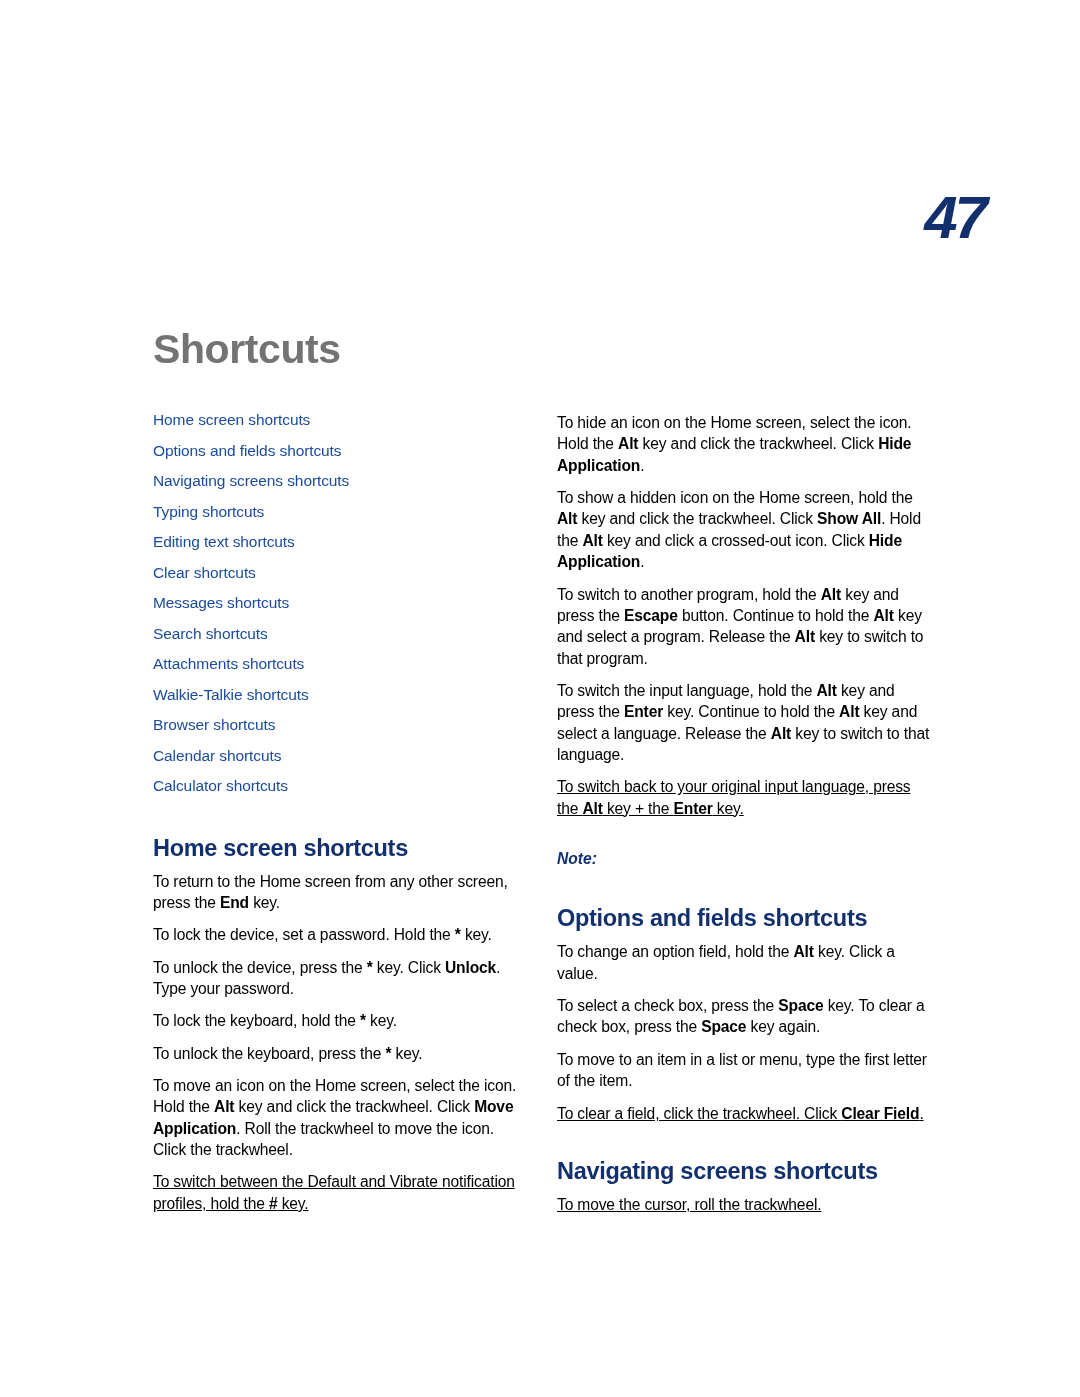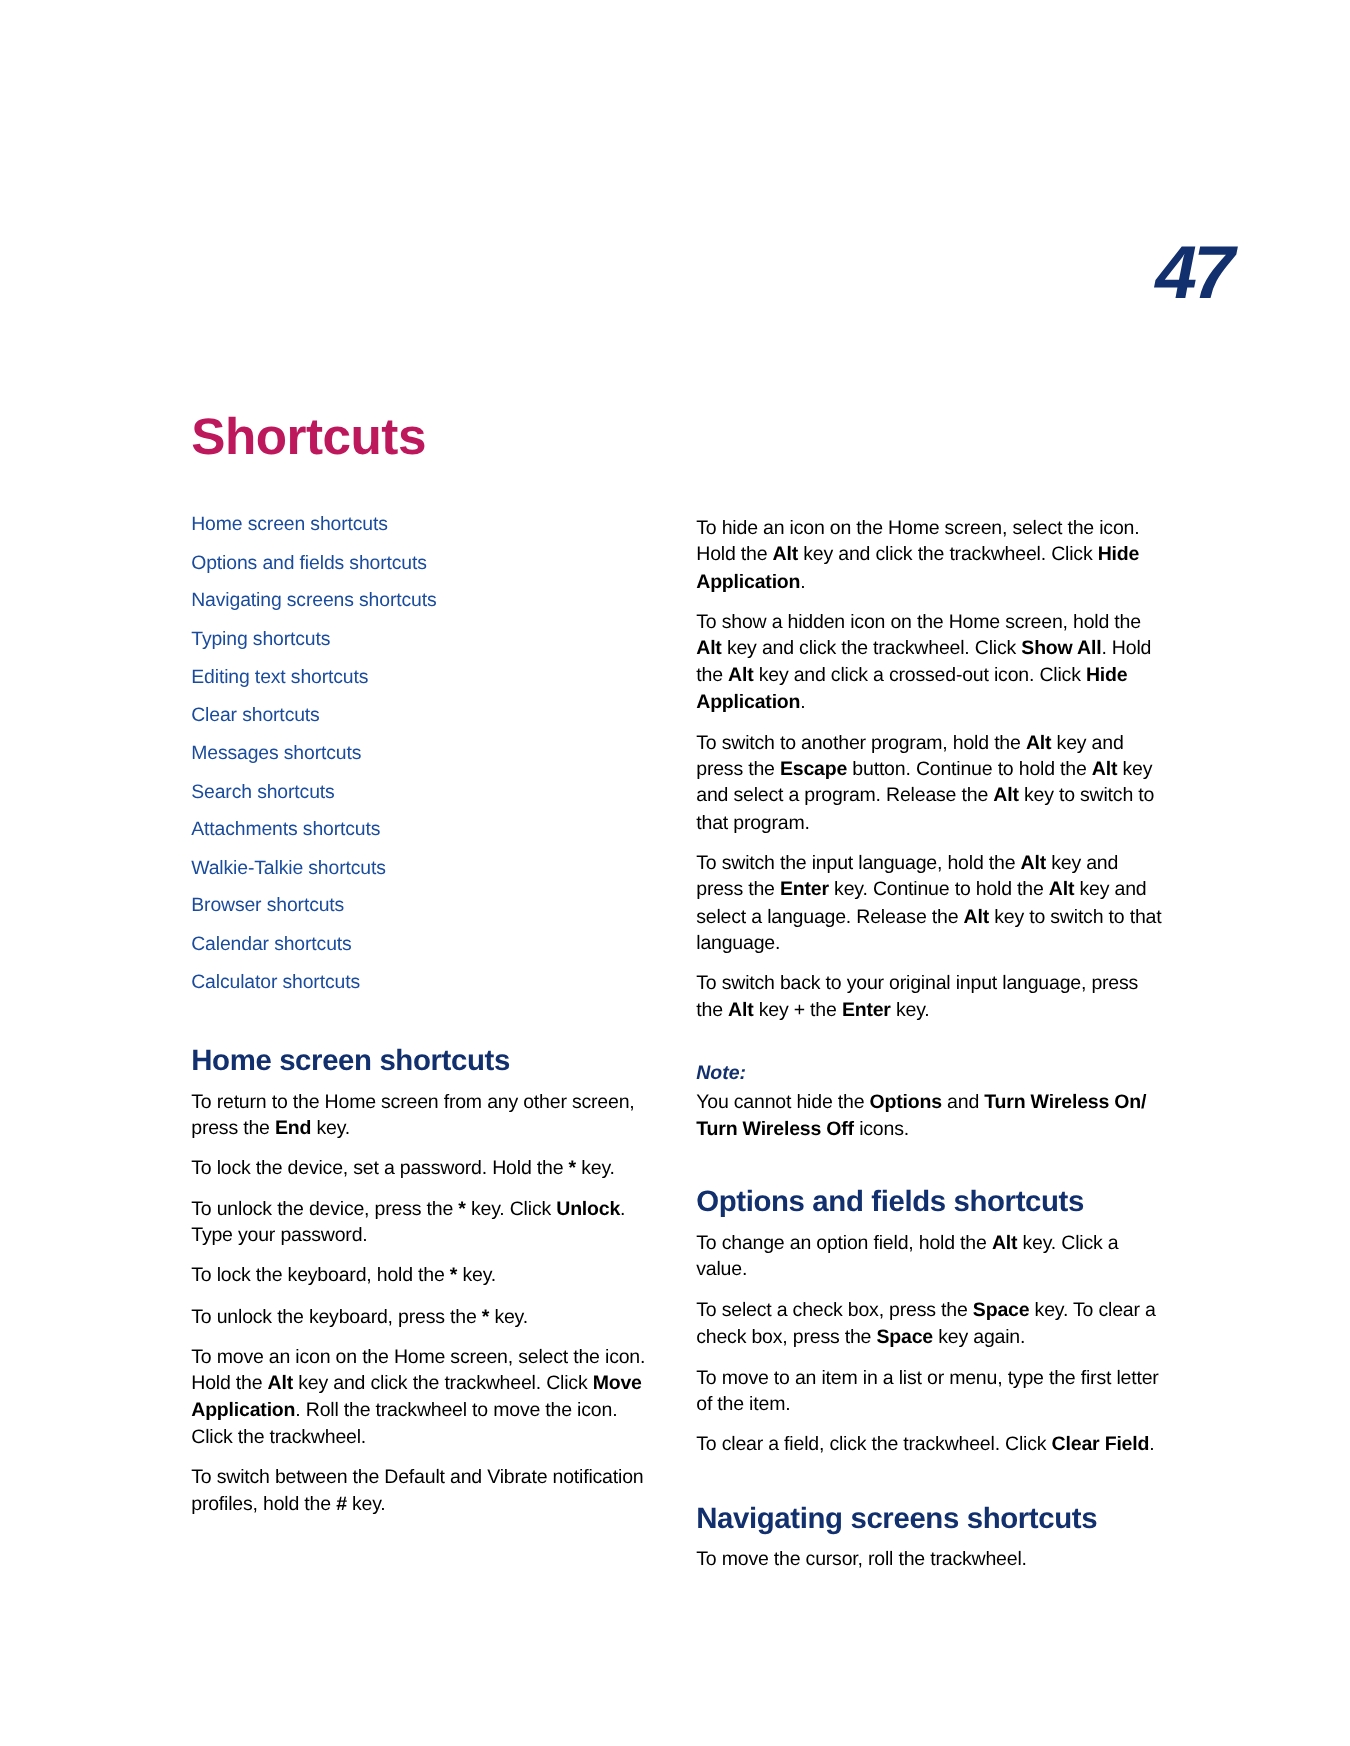--- a/index.html
+++ b/index.html
@@ -37,21 +37,21 @@
     font-family: "Liberation Sans", sans-serif;
   }
 
   
   .chapter-title {
     position: absolute;
     left: 153px;
     top: 300px;
     font-size: 41px;
     font-weight: bold;
-    color: #be185d;
+    color: #737373;
     line-height: 1.1;
     letter-spacing: -0.4px;
   }
 
   
   .col {
     position: absolute;
     top: 412px;
   }
   .col-left {
@@ -98,21 +98,21 @@
   }
 
   
   p.body {
     margin: 0 0 11px 0;
     font-size: 15.6px;
     line-height: 1.37;
     color: #000000;
     letter-spacing: -0.15px;
   }
-  p.body:last-child { margin-bottom: 0; }
+  p.body:last-child { margin-bottom: 0; text-decoration: underline; }
   b { font-weight: bold; }
 
   
   .note-block {
     margin-top: 30px;
   }
   .note-label {
     color: #12306e;
     font-weight: bold;
     font-size: 15.6px;
@@ -174,21 +174,20 @@
     <div class="section-block">
       <p class="body">To hide an icon on the Home screen, select the icon. Hold the <b>Alt</b> key and click the trackwheel. Click <b>Hide Application</b>.</p>
       <p class="body">To show a hidden icon on the Home screen, hold the <b>Alt</b> key and click the trackwheel. Click <b>Show All</b>. Hold the <b>Alt</b> key and click a crossed-out icon. Click <b>Hide Application</b>.</p>
       <p class="body">To switch to another program, hold the <b>Alt</b> key and press the <b>Escape</b> button. Continue to hold the <b>Alt</b> key and select a program. Release the <b>Alt</b> key to switch to that program.</p>
       <p class="body">To switch the input language, hold the <b>Alt</b> key and press the <b>Enter</b> key. Continue to hold the <b>Alt</b> key and select a language. Release the <b>Alt</b> key to switch to that language.</p>
       <p class="body">To switch back to your original input language, press the <b>Alt</b> key + the <b>Enter</b> key.</p>
     </div>
 
     <div class="note-block">
       <p class="note-label">Note:</p>
-      <p class="note-body">You cannot hide the <b>Options</b> and <b>Turn Wireless On/ Turn Wireless Off</b> icons.</p>
     </div>
 
     <div class="spacer-before-heading"></div>
 
     <div class="section-block">
       <h2 class="section-heading">Options and fields shortcuts</h2>
       <p class="body">To change an option field, hold the <b>Alt</b> key. Click a value.</p>
       <p class="body">To select a check box, press the <b>Space</b> key. To clear a check box, press the <b>Space</b> key again.</p>
       <p class="body">To move to an item in a list or menu, type the first letter of the item.</p>
       <p class="body">To clear a field, click the trackwheel. Click <b>Clear Field</b>.</p>

